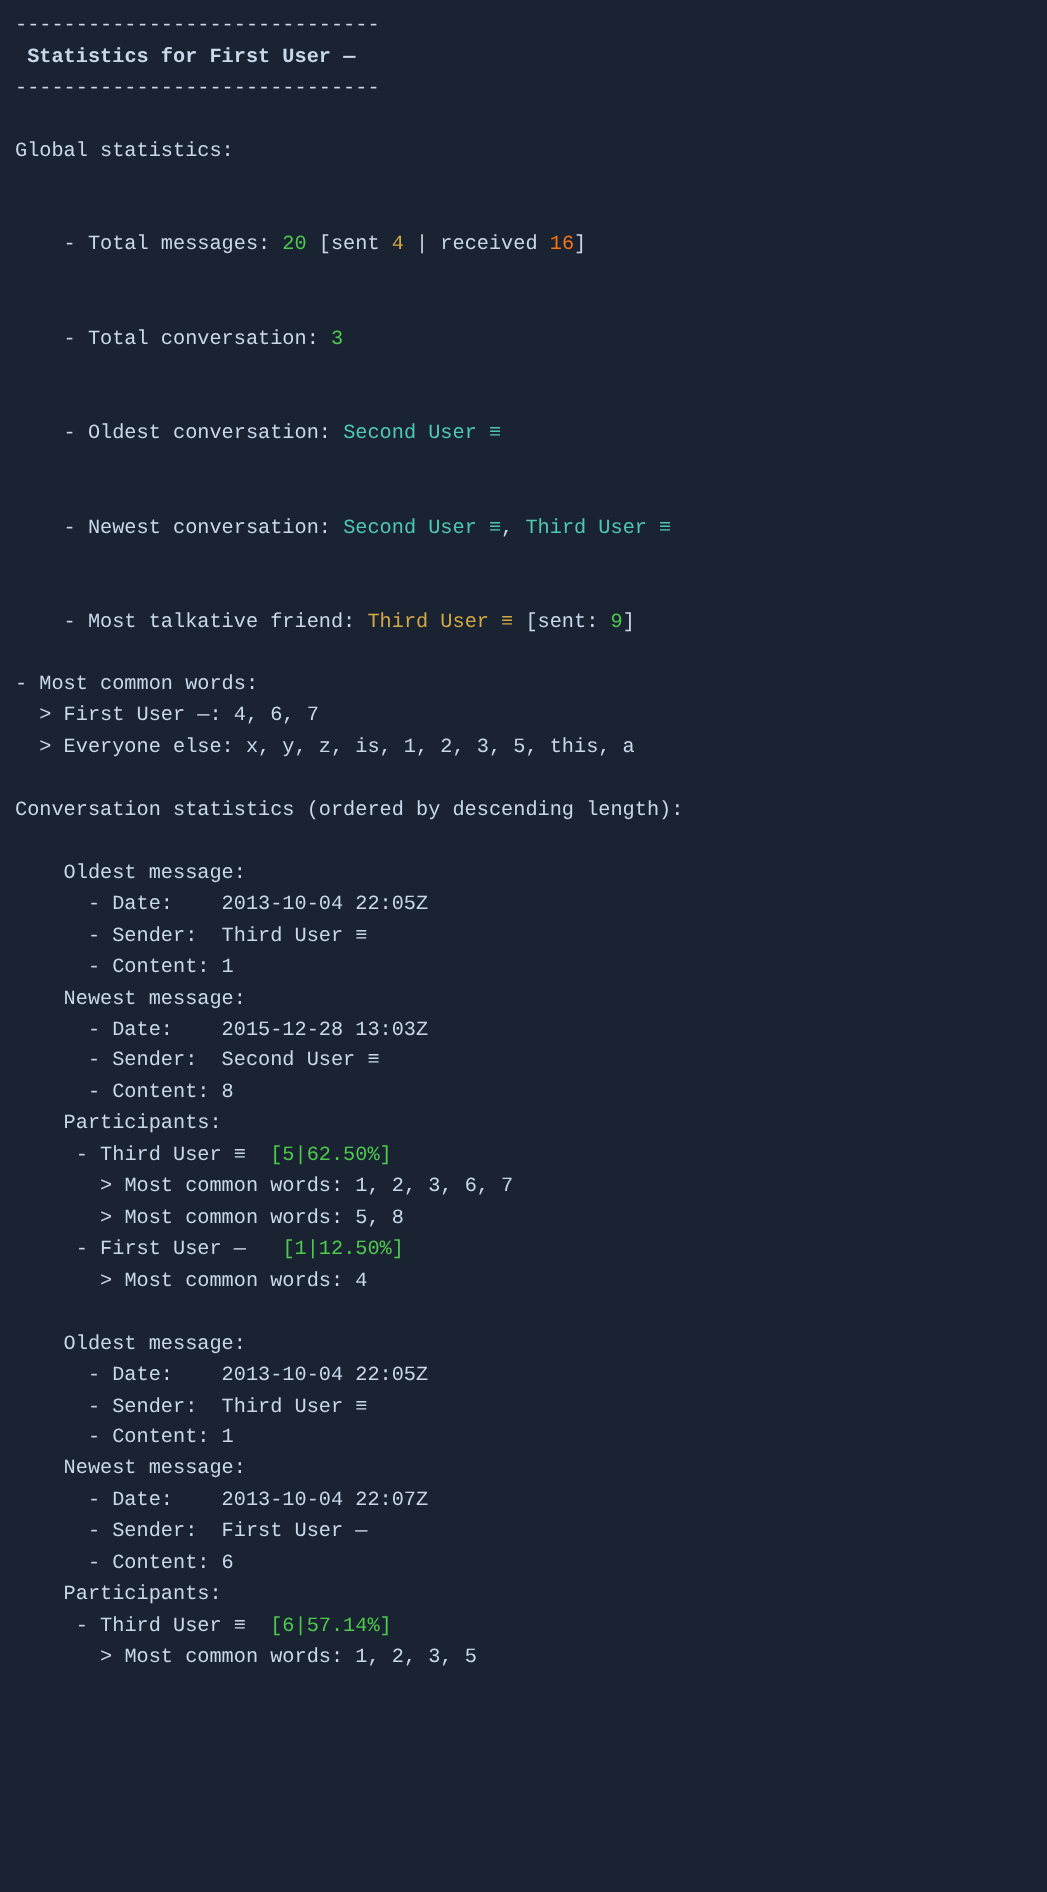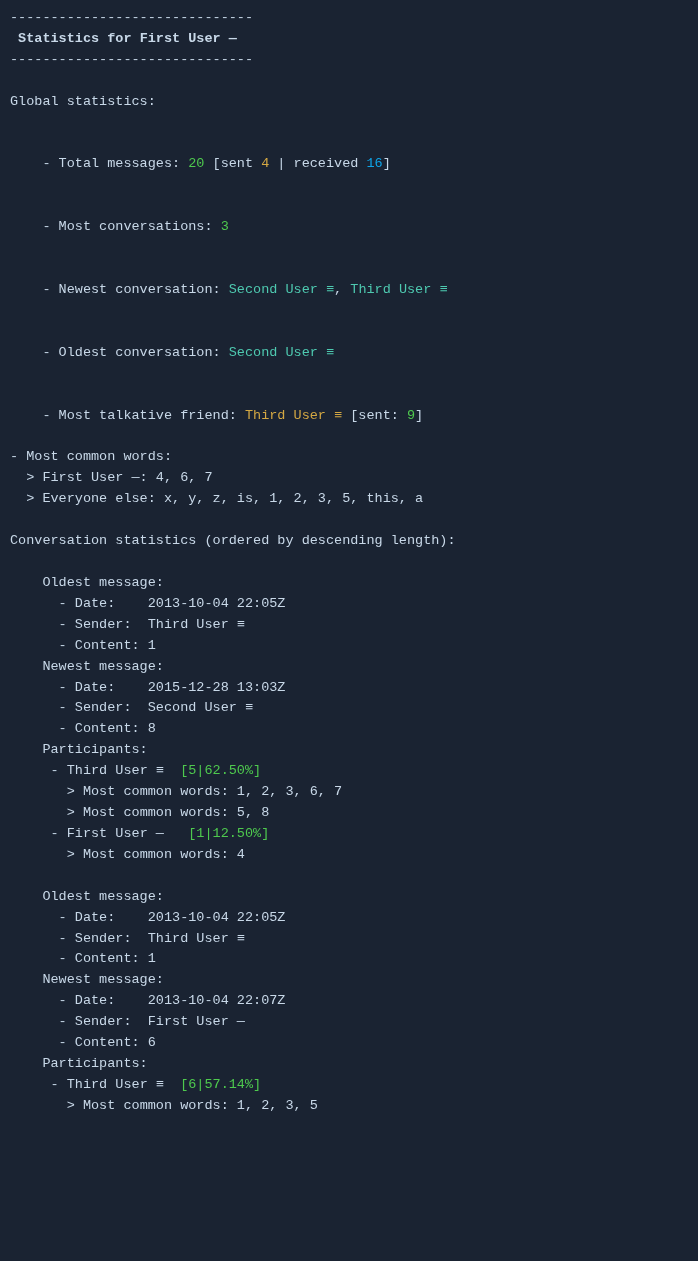--- a/index.html
+++ b/index.html
@@ -20,21 +20,21 @@
     .line {
       white-space: pre-wrap;
       word-break: break-all;
     }
     .cyan { color: #4ec9b0; }
     .yellow { color: #d4a843; }
     .bracket-num { color: #4ec9b0; }
     .paren-num { color: #4ec94e; }
     .stat-num { color: #4ec94e; text-align: center; }
     .sent-num { color: #d4a843; }
-    .recv-num { color: #0ea5e9; }
+    .recv-num { color: #f97316; }
     .conv-num { color: #4ec94e; }
     .percent-green { color: #4ec94e; text-align: right; }
     .bold { font-weight: bold; }
   </style>
 </head>
 <body>
 
 <div>
 
   <div class="line"><span>------------------------------</span></div>
@@ -42,27 +42,27 @@
   <div class="line"><span>------------------------------</span></div>
   <div class="line">&nbsp;</div>
 
   <div class="line"><span>Global statistics:</span></div>
   <div class="line">&nbsp;</div>
 
   <div class="line">
     <span>- Total messages: </span><span class="stat-num">20</span><span> [sent </span><span class="sent-num">4</span><span> | received </span><span class="recv-num">16</span><span>]</span>
   </div>
   <div class="line">
-    <span>- Most conversations: </span><span class="conv-num">3</span>
+    <span>- Total conversation: </span><span class="conv-num">3</span>
+  </div>
+  <div class="line">
+    <span>- Oldest conversation: </span><span class="cyan">Second User ≡</span>
   </div>
   <div class="line">
     <span>- Newest conversation: </span><span class="cyan">Second User ≡</span><span>, </span><span class="cyan">Third User ≡</span>
-  </div>
-  <div class="line">
-    <span>- Oldest conversation: </span><span class="cyan">Second User ≡</span>
   </div>
   <div class="line">
     <span>- Most talkative friend: </span><span class="yellow">Third User ≡</span><span> [sent: </span><span class="stat-num">9</span><span>]</span>
   </div>
   <div class="line"><span>- Most common words:</span></div>
   <div class="line"><span>  &gt; First User —: 4, 6, 7</span></div>
   <div class="line"><span>  &gt; Everyone else: x, y, z, is, 1, 2, 3, 5, this, a</span></div>
 
   <div class="line">&nbsp;</div>
 

